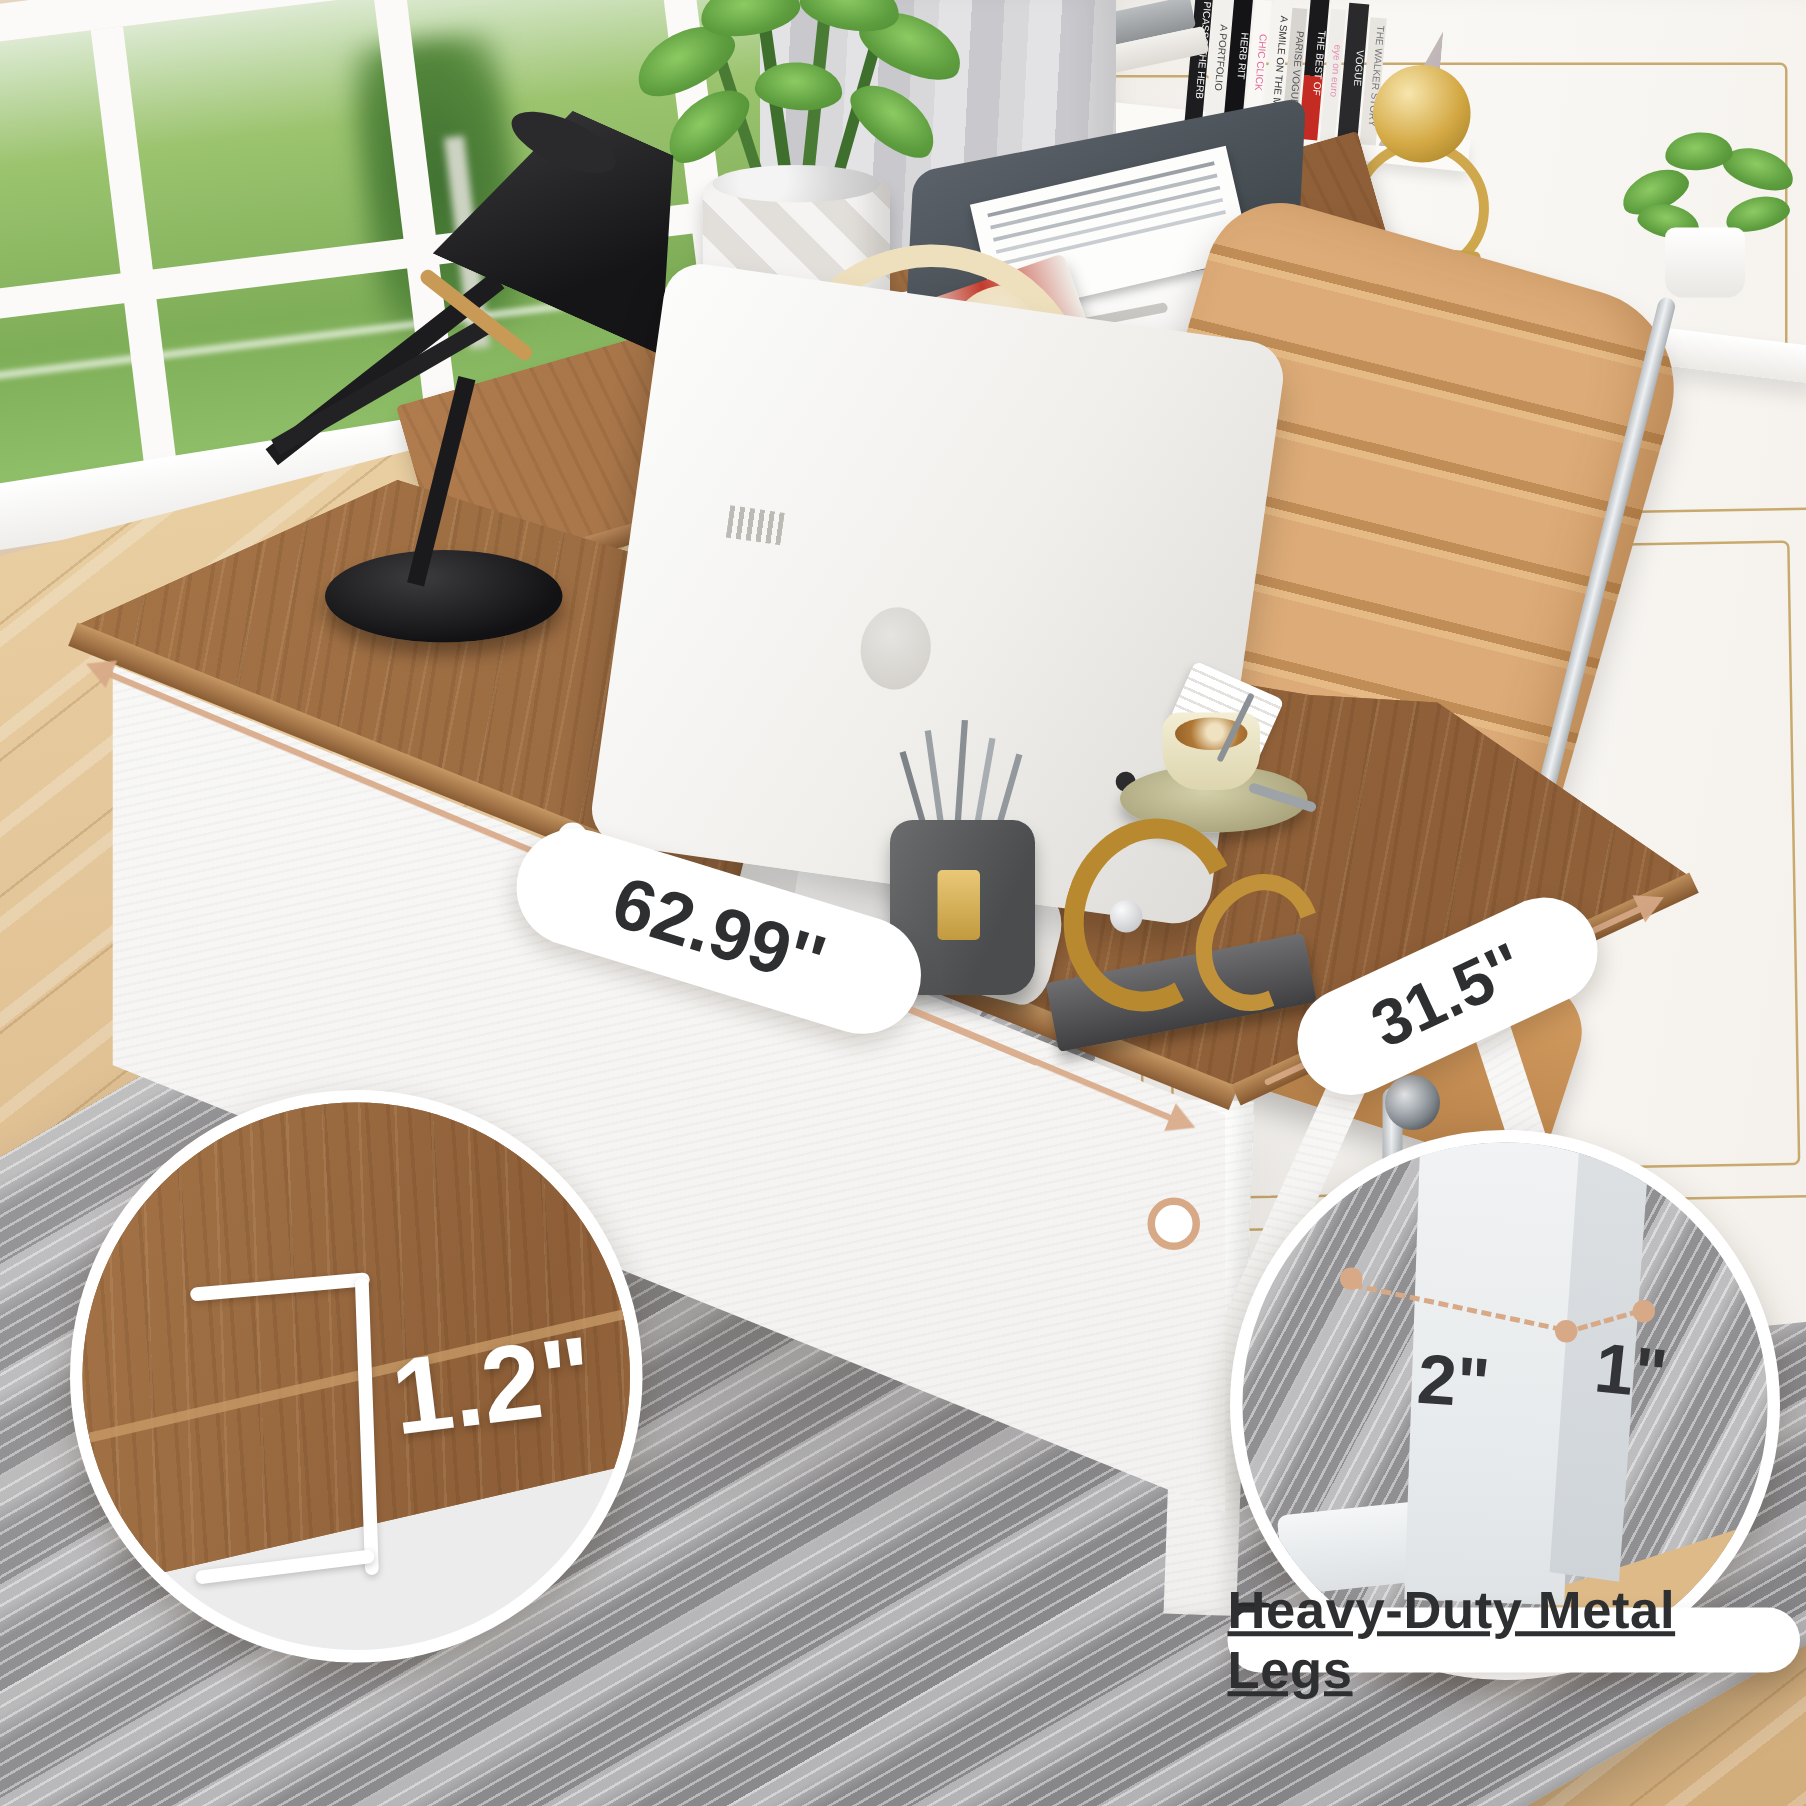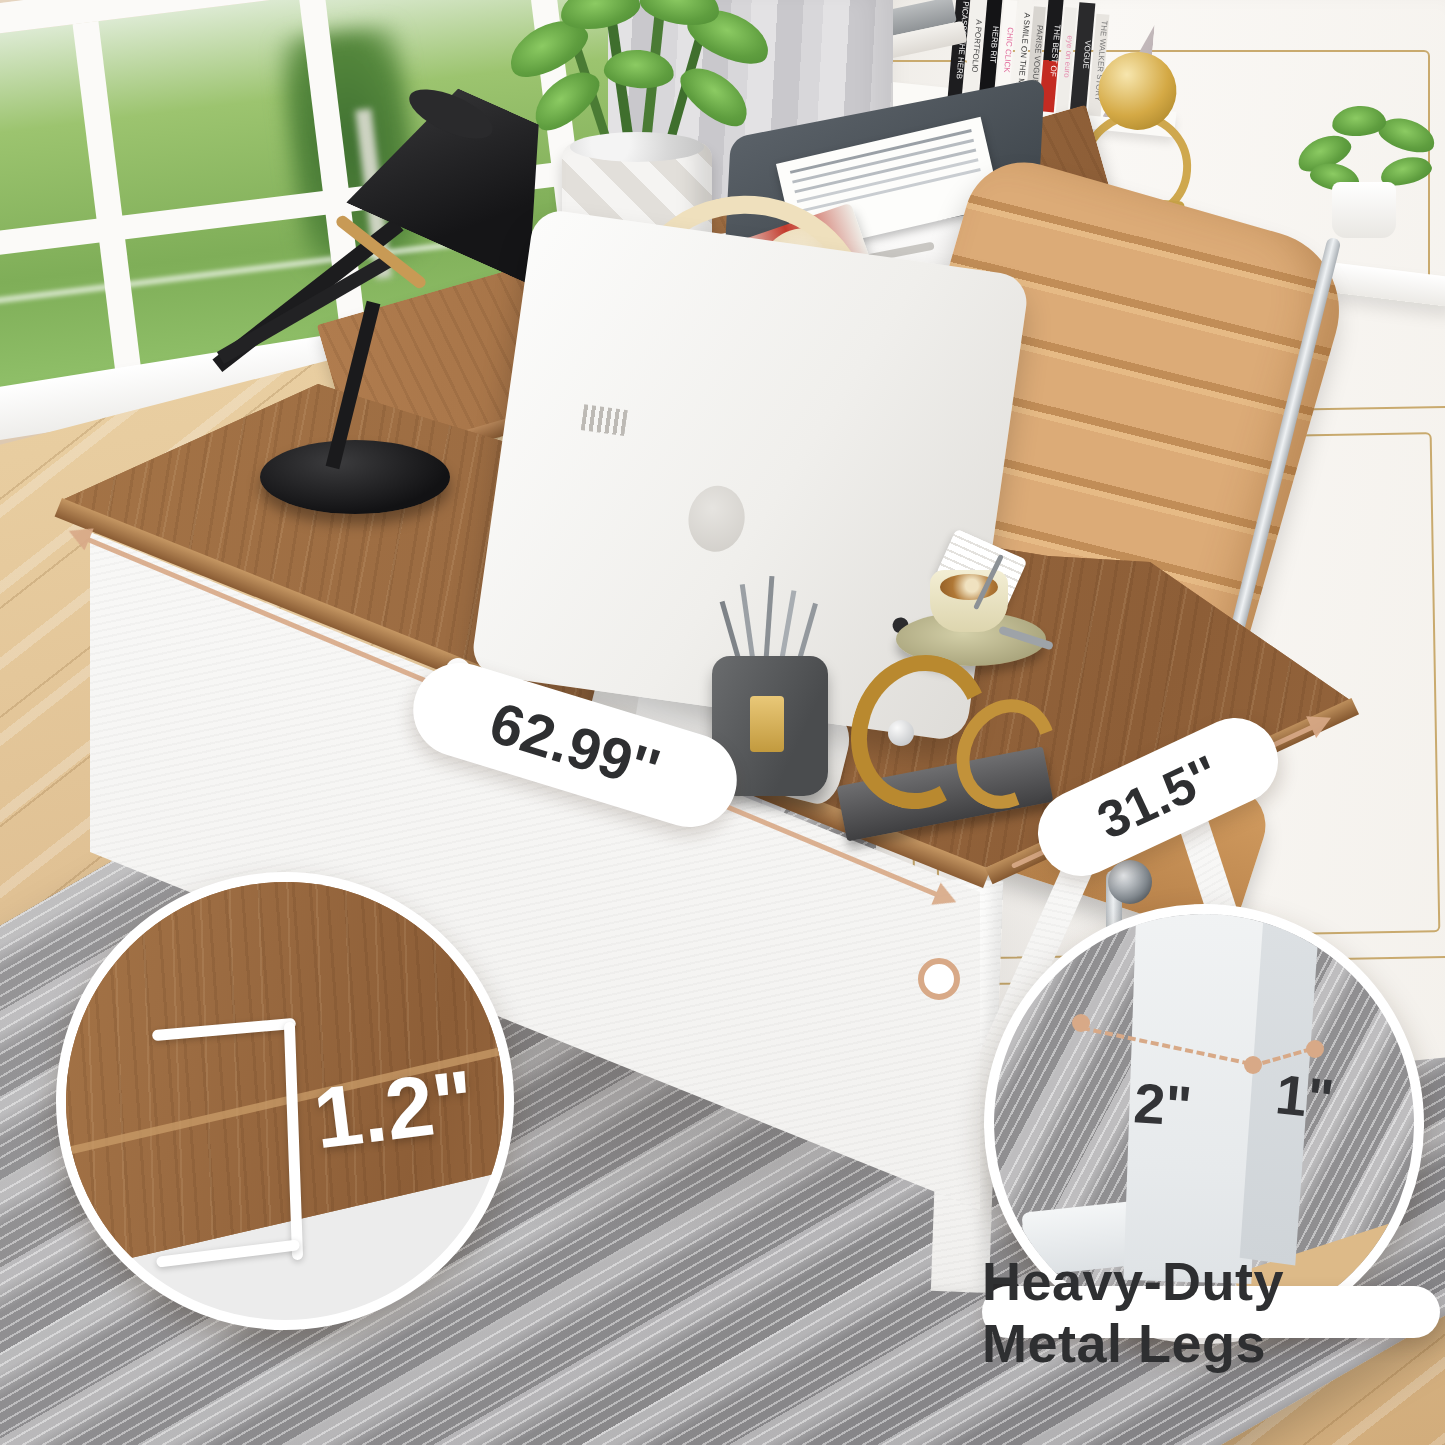--- a/index.html
+++ b/index.html
@@ -320,17 +320,17 @@
     <div class="abs" style="left:250px;top:142px;width:18px;height:18px;border-radius:50%;background:var(--tan,#d8a987);"></div>
     <div class="abs" style="left:312px;top:126px;width:18px;height:18px;border-radius:50%;background:var(--tan,#d8a987);"></div>
     <div class="abs" style="left:140px;top:158px;font-size:56px;font-weight:600;color:#333437;transform:rotate(4deg);">
       <span>2"</span>
     </div>
     <div class="abs" style="left:282px;top:150px;font-size:56px;font-weight:600;color:#333437;transform:rotate(6deg);">
       <span>1"</span>
     </div>
   </div>
 
-  <div class="abs pill caption" style="left:982px;top:1286px;width:458px;height:52px;font-size:54px;">
+  <div class="abs pill caption" style="left:982px;top:1286px;width:458px;height:52px;font-size:42px;text-decoration:underline;">
     <span>Heavy-Duty Metal Legs</span>
   </div>
 
 </div>
 
 </body></html>

